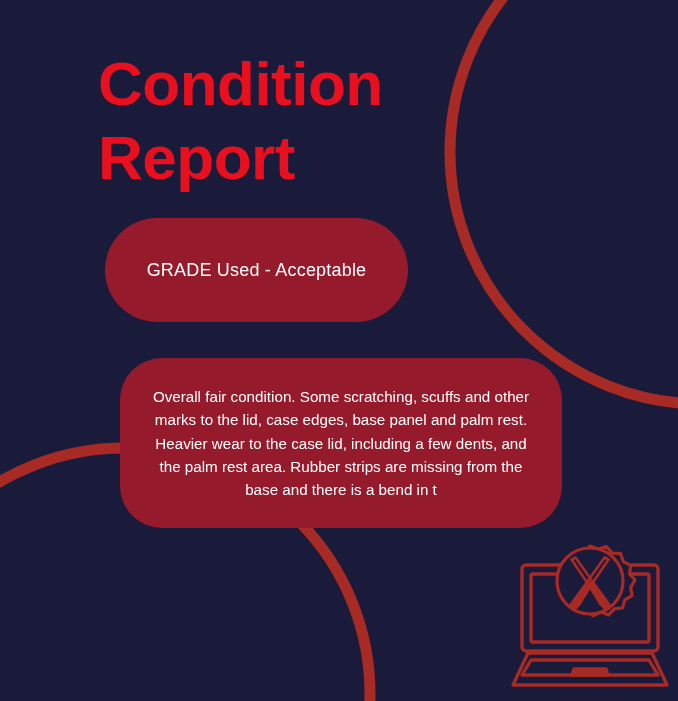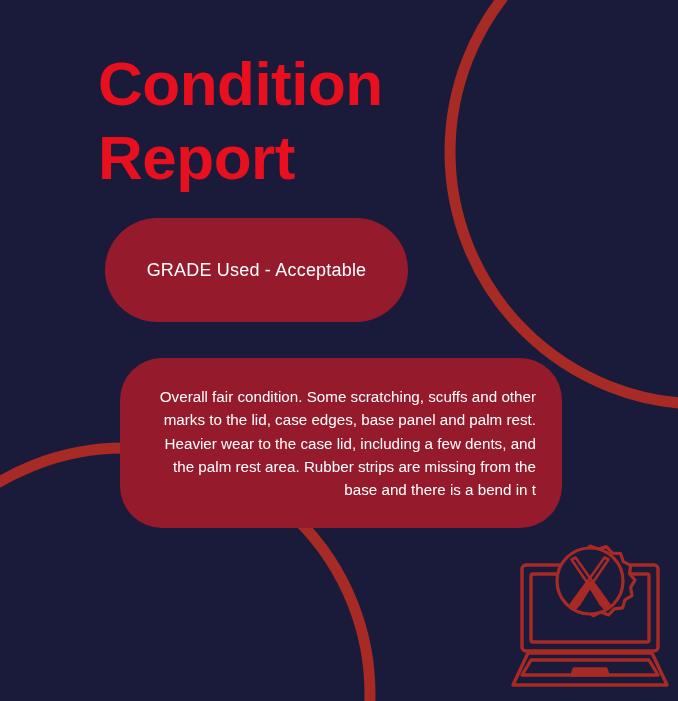--- a/index.html
+++ b/index.html
@@ -78,21 +78,21 @@
     display: flex;
     align-items: flex-start;
     justify-content: center;
     overflow: hidden;
   }
   #description-text {
     color: #ffffff;
     font-size: 15.2px;
     font-weight: 400;
     line-height: 1.53;
-    text-align: right;
+    text-align: center;
     padding: 27px 26px 0 26px;
     box-sizing: border-box;
     width: 100%;
   }
 
   
   #laptop-icon {
     position: absolute;
     left: 500px;
     top: 533px;

